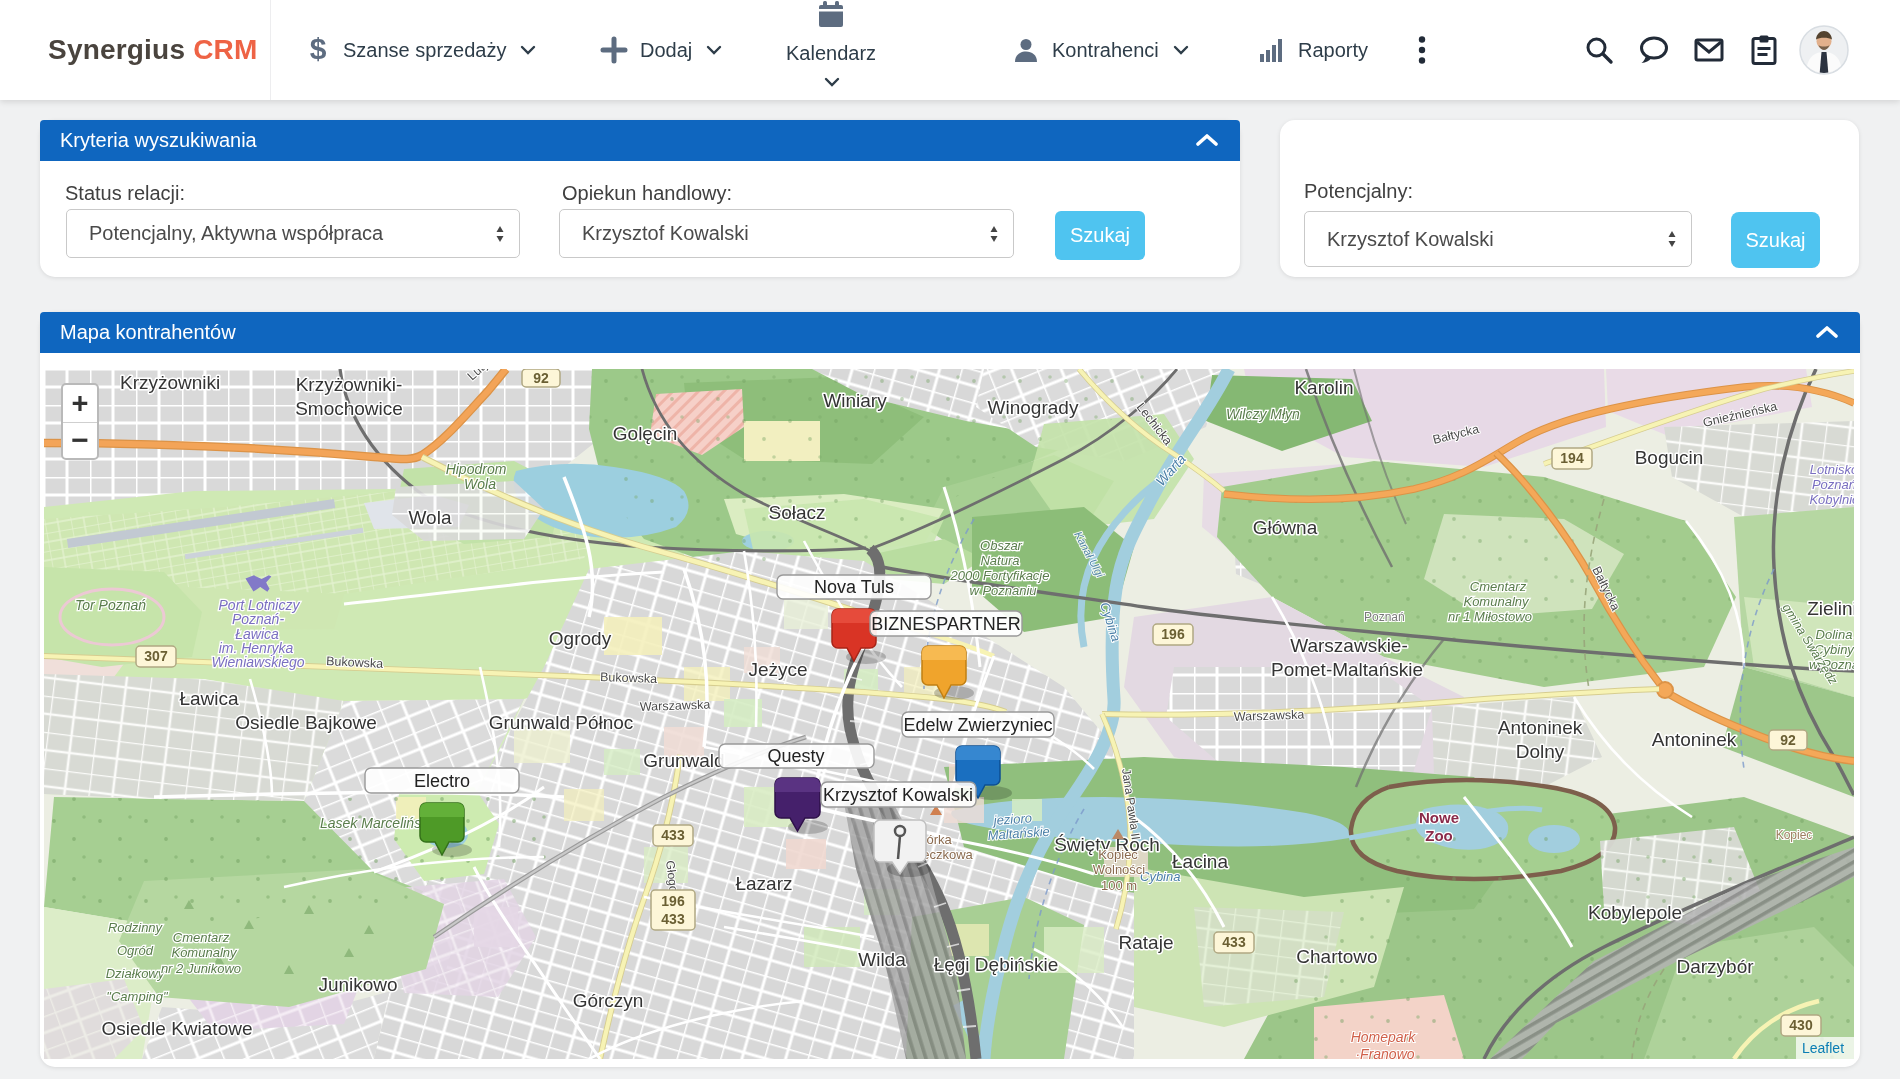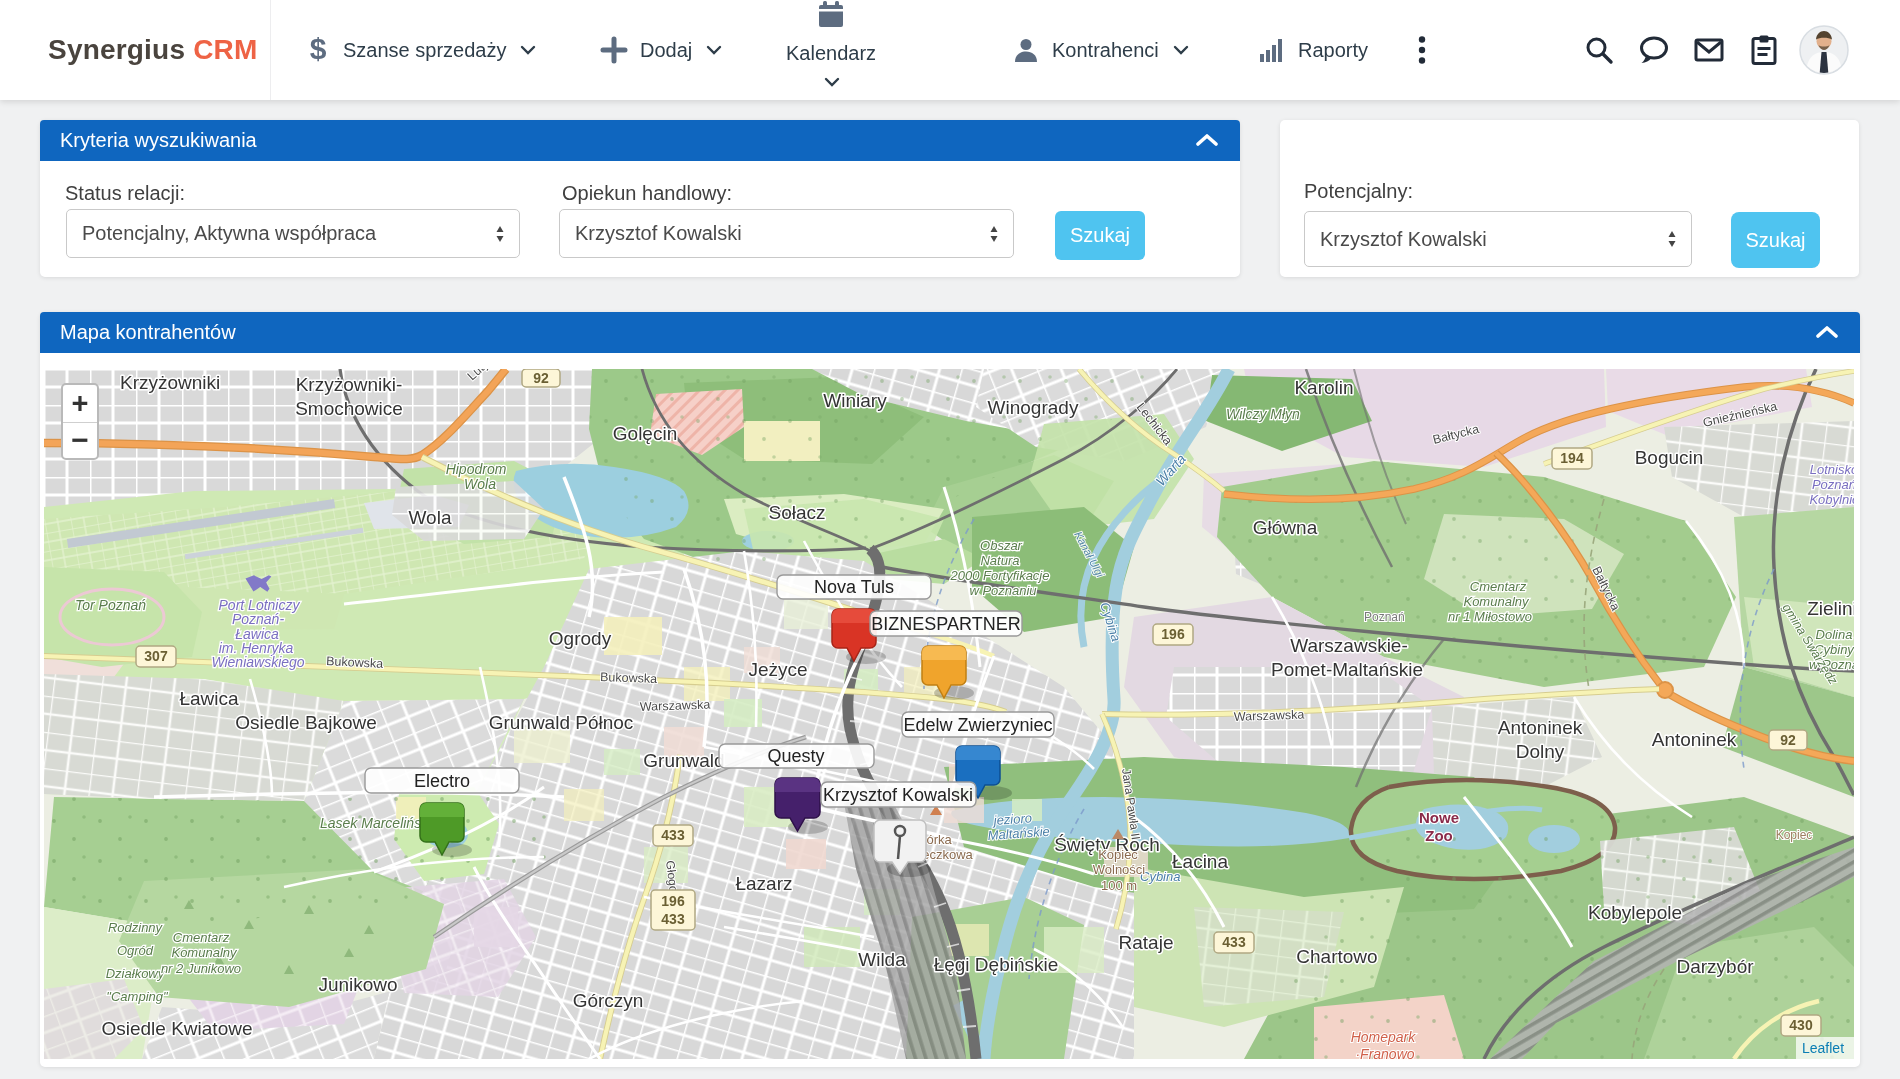--- a/index.html
+++ b/index.html
@@ -6,25 +6,25 @@
   * { margin:0; padding:0; box-sizing:border-box; }
   html,body { width:1900px; height:1079px; overflow:hidden; background:#f0f1f2; font-family:"Liberation Sans", sans-serif; }
   #nav { position:absolute; left:0; top:0; width:1900px; height:100px; background:#ffffff; box-shadow:0 2px 6px rgba(0,0,0,0.12); z-index:50;padding-left:32px; }
   .logo { position:absolute; left:48px; top:34px; font-size:28px; font-weight:bold; letter-spacing:0.2px; color:#4a443e; }
   .logo span { color:#ee6345; }
   .mi { position:absolute; top:0; height:100px; display:flex; align-items:center; gap:12px; color:#2e3d49; font-size:20px; }
   .mi svg { display:block; }
   .chev { margin-left:2px; }
   .icn { position:absolute; top:0; height:100px; display:flex; align-items:center; }
   
-  .panel { position:absolute; background:#ffffff; border-radius:5px; box-shadow:0 1px 4px rgba(0,0,0,0.10); }
+  .panel { position:absolute; background:#ffffff; border-radius:15px; box-shadow:0 1px 4px rgba(0,0,0,0.10); }
   .phead { position:absolute; left:0; top:0; width:100%; height:41px; background:#0f66bf; border-radius:4px 4px 0 0; color:#fff; font-size:20px; line-height:41px; padding-left:20px; }
   .pcar { position:absolute; right:22px; top:13px; }
   .lbl { position:absolute; font-size:20px; color:#404040;text-align:right; }
-  .sel { position:absolute; border:1px solid #c9c9c9; border-radius:5px; background:#fff; font-size:20px; color:#4a4a4a; display:flex; align-items:center; padding-left:15px; }
+  .sel { position:absolute; border:1px solid #c9c9c9; border-radius:5px; background:#fff; font-size:20px; color:#4a4a4a; display:flex; align-items:center; padding-left:22px; }
   .sel .arr { position:absolute; right:14px; top:50%; transform:translateY(-50%); }
   .btn { position:absolute; background:#4fc4f0; border-radius:6px; color:#fff; font-size:20px; display:flex; align-items:center; justify-content:center;text-align:right; }
 </style>
 </head>
 <body>
 
 <div id="nav">
   <div class="logo">Synergius <span>CRM</span></div>
   <div style="position:absolute; left:270px; top:0; width:1px; height:100px; background:#ededef;"></div>
 

